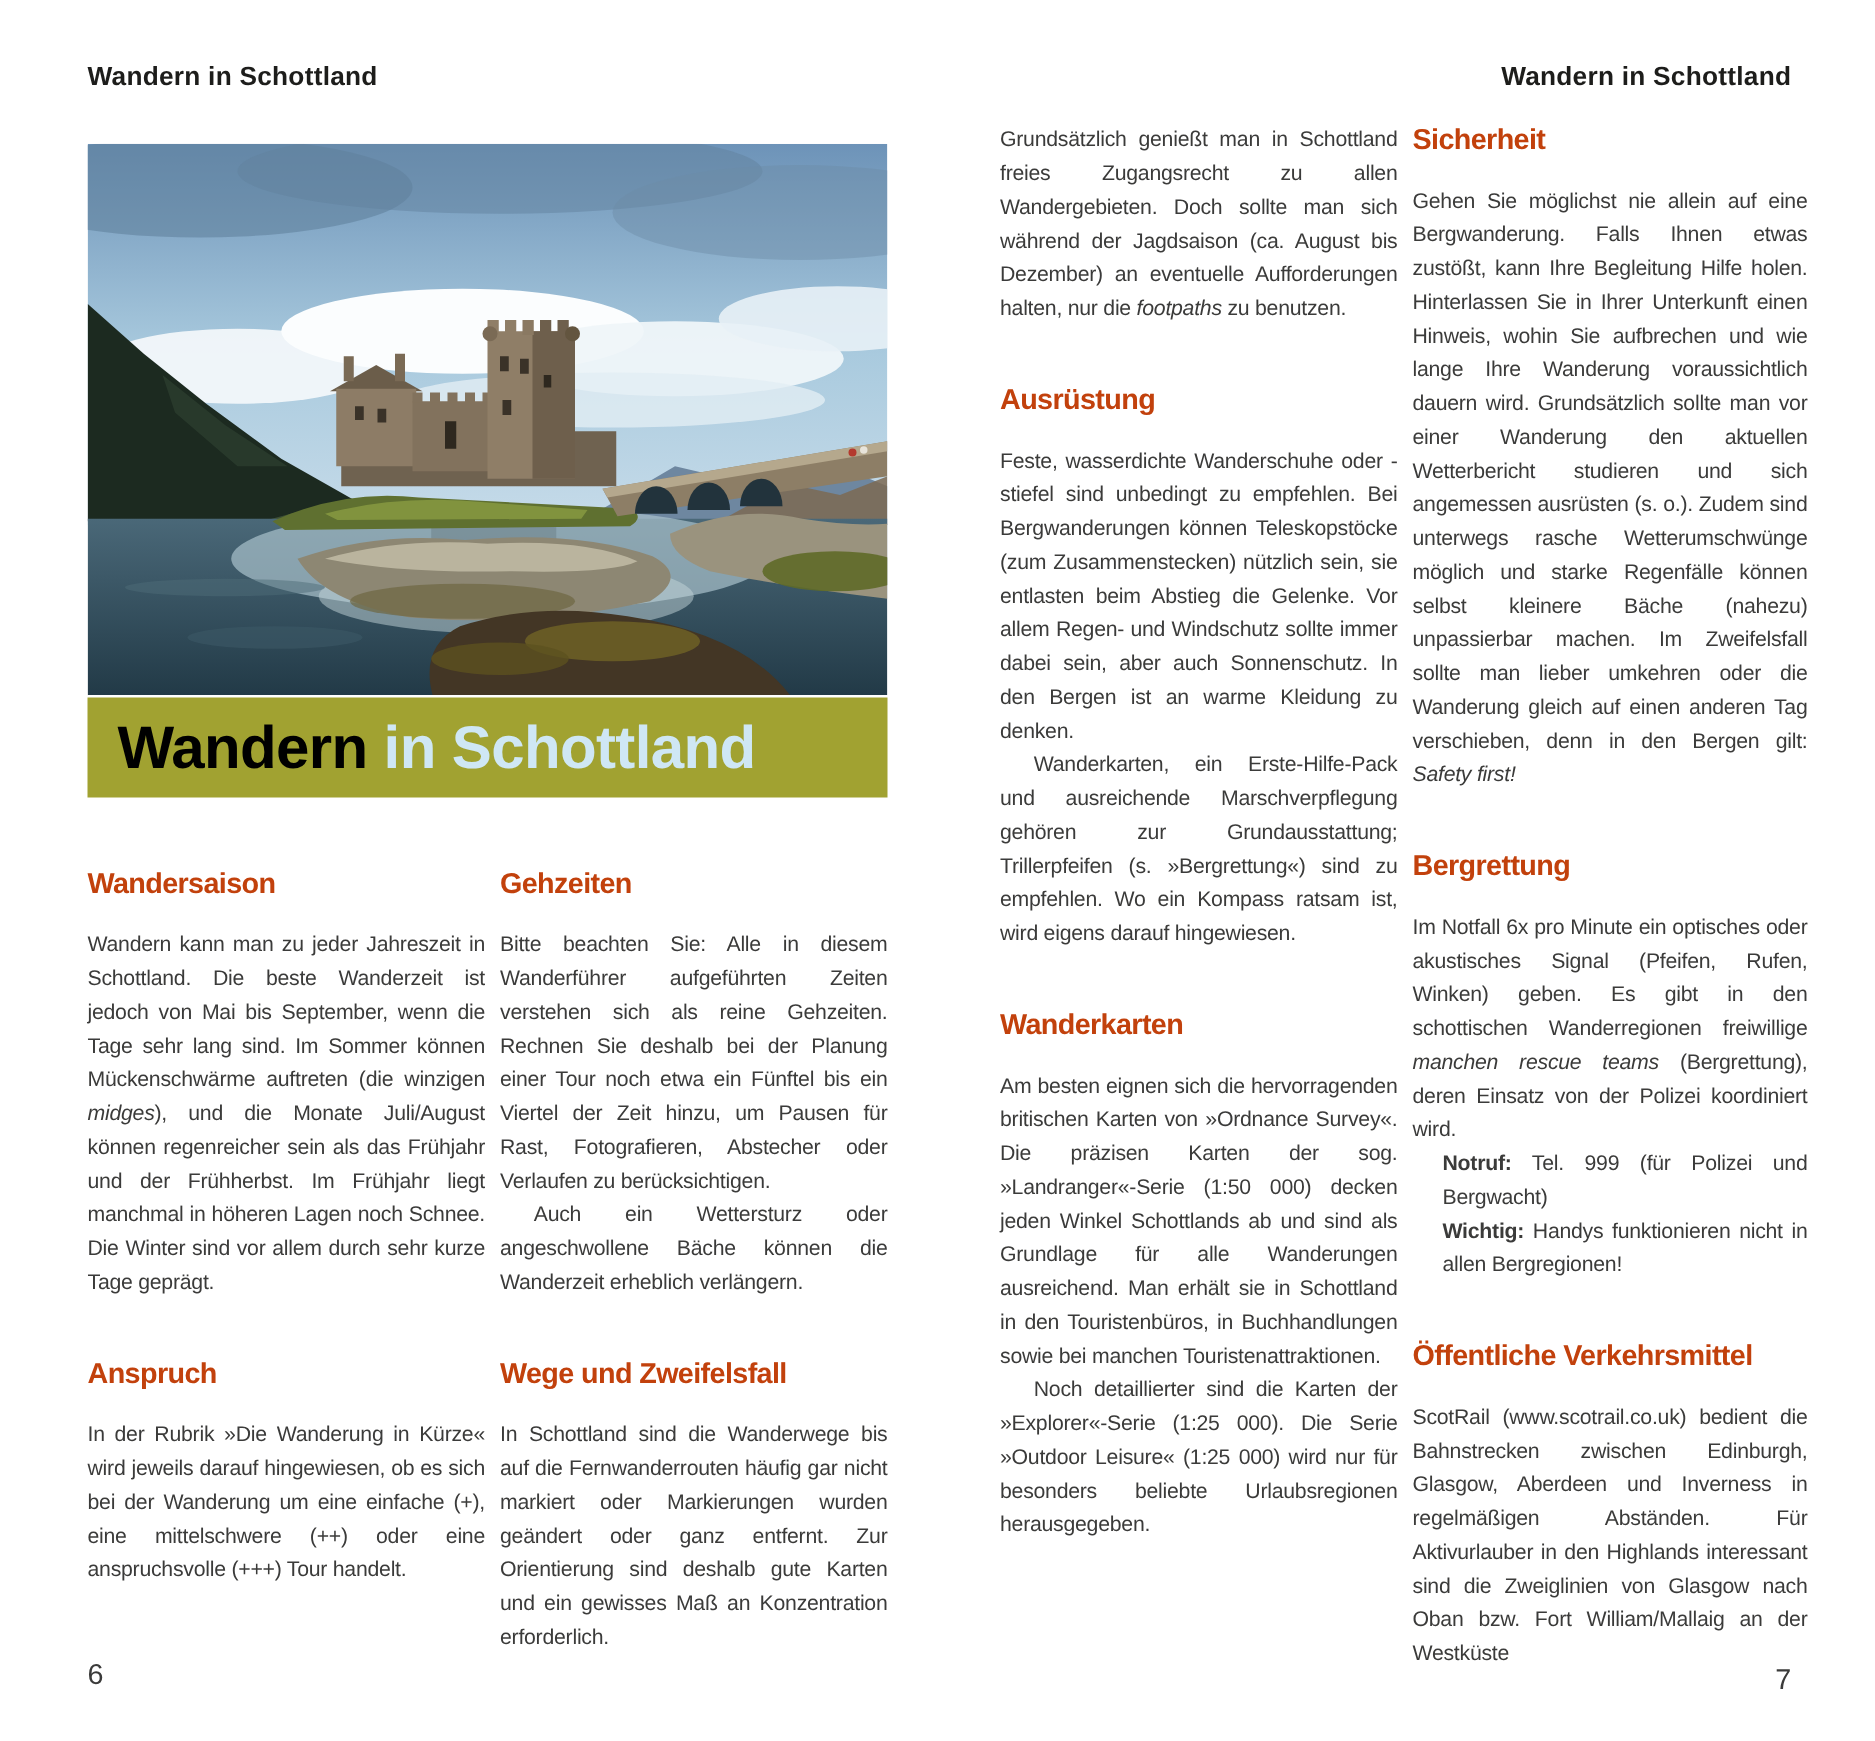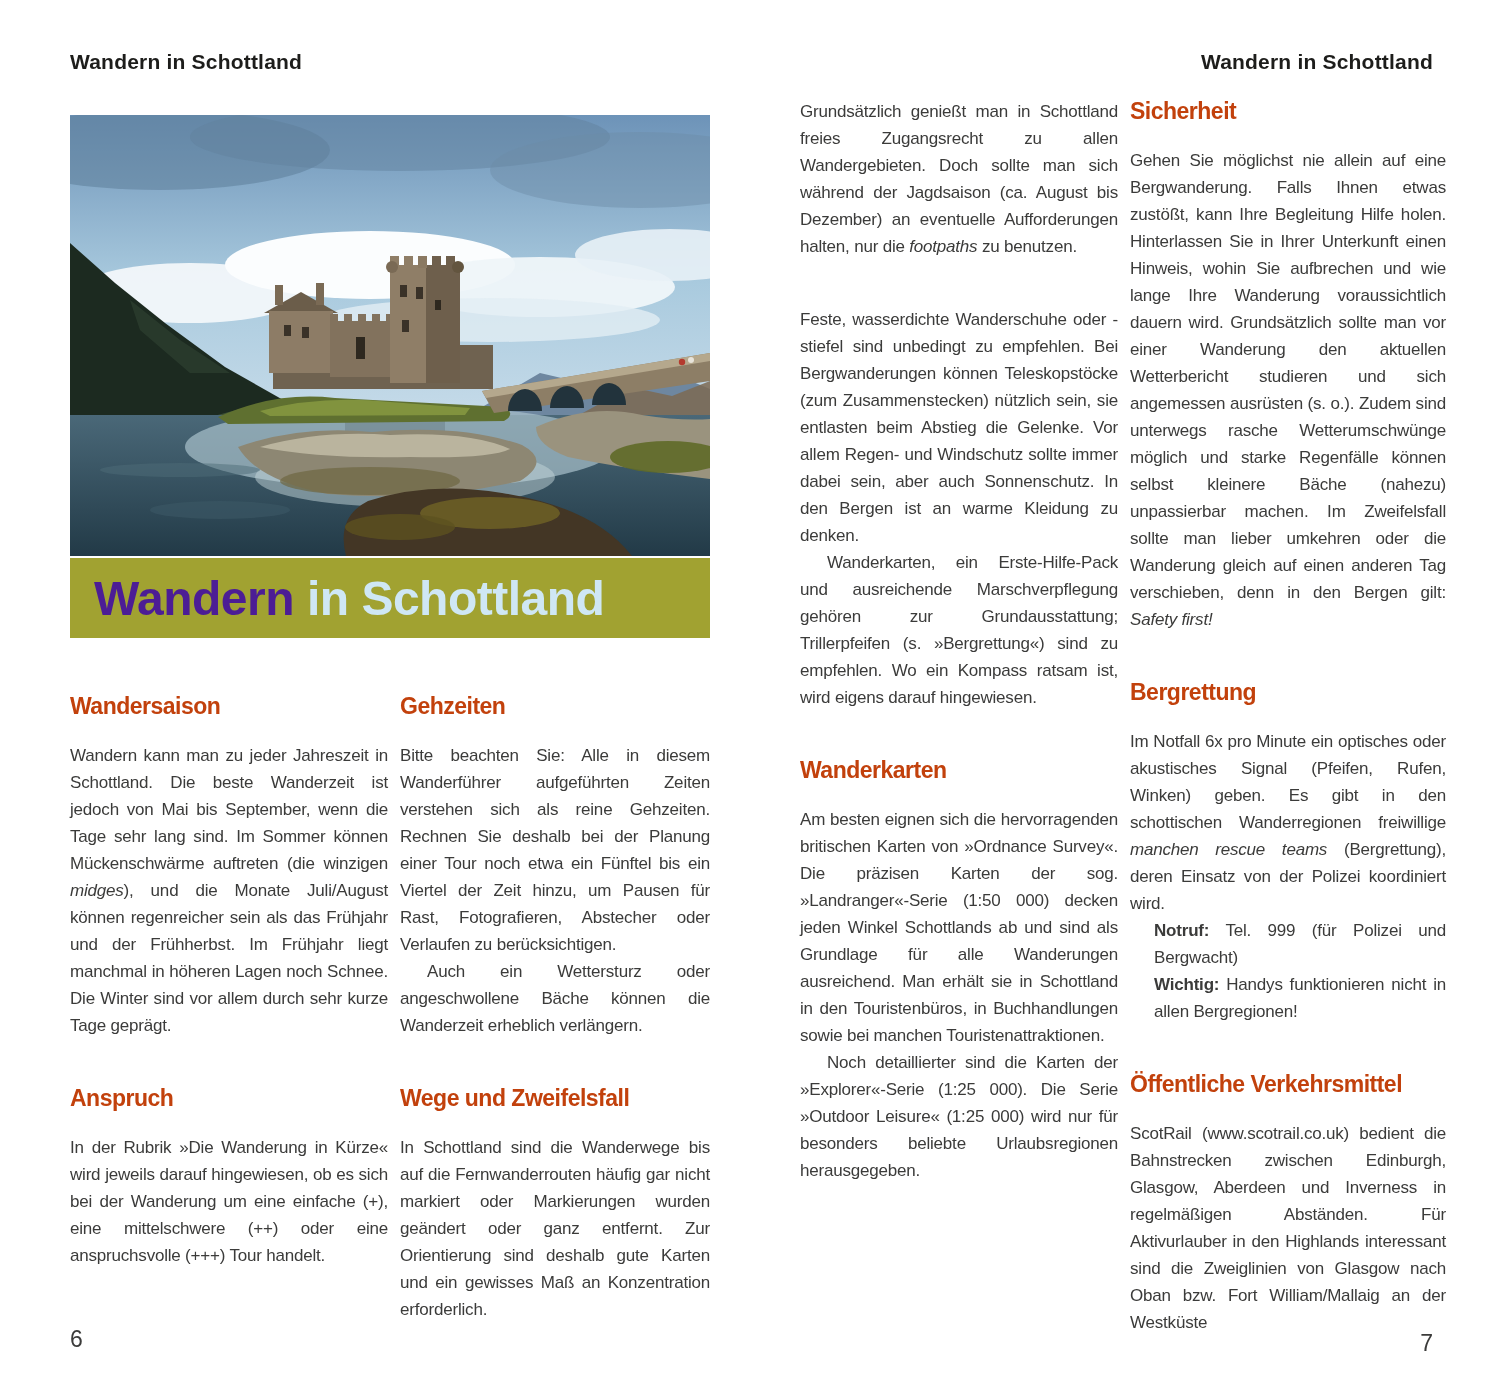--- a/index.html
+++ b/index.html
@@ -18,21 +18,21 @@
   #page-right .running-header{right:67px;}
   .photo{
     position:absolute;left:70px;top:115px;width:640px;height:441px;overflow:hidden;
   }
   .photo svg{display:block;}
   .banner{
     position:absolute;left:70px;top:558px;width:640px;height:80px;
     display:flex;align-items:center;padding-left:24px;box-sizing:border-box;
   }
   .banner-title{font-weight:bold;font-size:48px;letter-spacing:-.5px;white-space:nowrap;}
-  .banner-title .w1{color:#4c1d95;}
+  .banner-title .w1{color:#000000;}
   .banner-title .w2{color:#cfe7f4;}
   .cols{position:absolute;display:flex;}
   #page-left .cols{left:70px;top:693px;width:640px;gap:12px;}
   #page-right .cols{left:50px;top:98px;width:646px;gap:12px;}
   .col{display:block;}
   #page-left .col-a{width:318px;}
   #page-left .col-b{width:310px;}
   #page-right .col-a{width:318px;}
   #page-right .col-b{width:316px;}
   .section{margin:0;}
@@ -184,20 +184,21 @@
 <div class="page" id="page-right">
 
   <div class="running-header">Wandern in Schottland</div>
 
   <div class="cols">
     <div class="col col-a">
       <div class="section">
         <p class="para"><span>Grundsätzlich genießt man in Schottland freies Zugangsrecht zu allen Wandergebieten. Doch sollte man sich während der Jagdsaison (ca. August bis Dezember) an eventuelle Aufforderungen halten, nur die </span><span style="font-style: italic;">footpaths</span><span> zu benutzen.</span></p>
       </div>
       <div class="section">
+        <h2 class="heading">Ausrüstung</h2>
         <p class="para">Feste, wasserdichte Wanderschuhe oder -stiefel sind unbedingt zu empfehlen. Bei Bergwanderungen können Teleskopstöcke (zum Zusammenstecken) nützlich sein, sie entlasten beim Abstieg die Gelenke. Vor allem Regen- und Windschutz sollte immer dabei sein, aber auch Sonnenschutz. In den Bergen ist an warme Kleidung zu denken.</p>
         <p class="para">Wanderkarten, ein Erste-Hilfe-Pack und ausreichende Marschverpflegung gehören zur Grundausstattung; Trillerpfeifen (s. »Bergrettung«) sind zu empfehlen. Wo ein Kompass ratsam ist, wird eigens darauf hingewiesen.</p>
       </div>
       <div class="section">
         <h2 class="heading">Wanderkarten</h2>
         <p class="para">Am besten eignen sich die hervorragenden britischen Karten von »Ordnance Survey«. Die präzisen Karten der sog. »Landranger«-Serie (1:50 000) decken jeden Winkel Schottlands ab und sind als Grundlage für alle Wanderungen ausreichend. Man erhält sie in Schottland in den Touristenbüros, in Buchhandlungen sowie bei manchen Touristenattraktionen.</p>
         <p class="para">Noch detaillierter sind die Karten der »Explorer«-Serie (1:25 000). Die Serie »Outdoor Leisure« (1:25 000) wird nur für besonders beliebte Urlaubsregionen herausgegeben.</p>
       </div>
     </div>
     <div class="col col-b">

